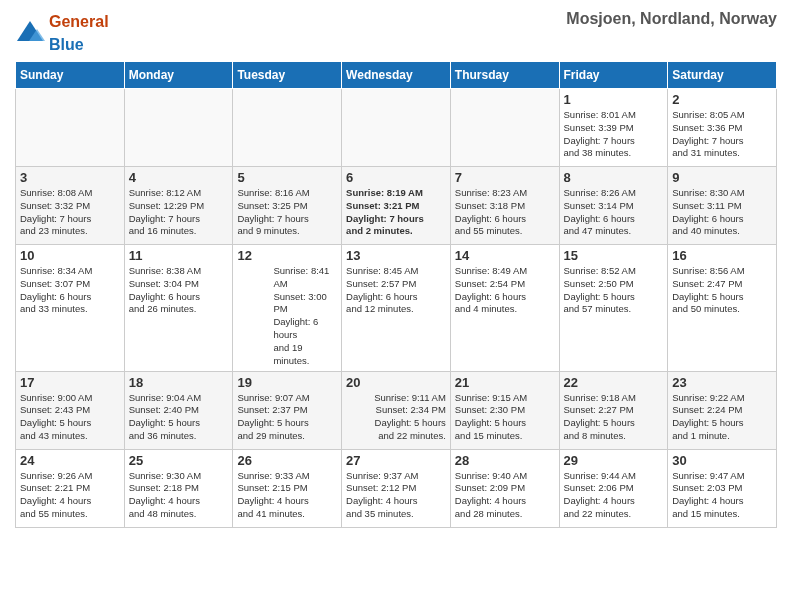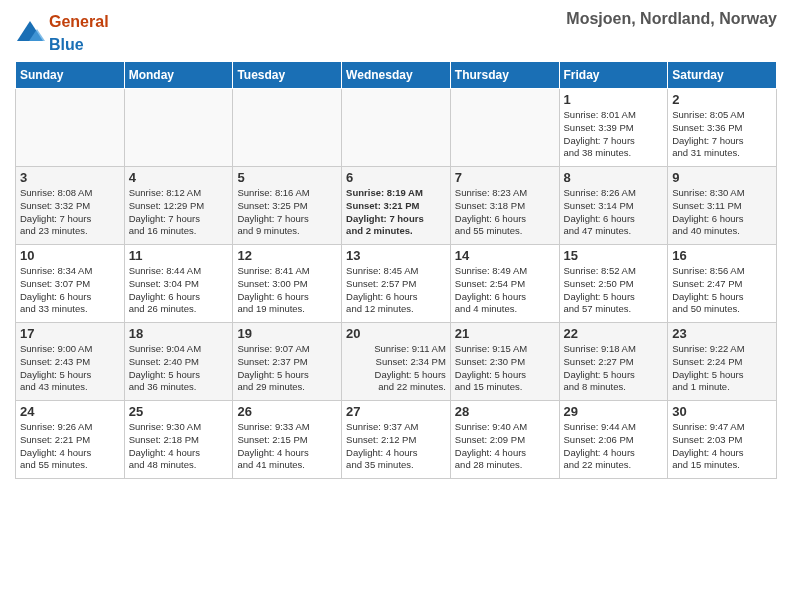--- a/index.html
+++ b/index.html
@@ -213,28 +213,28 @@
         <tr>
           <td>
             <span class="day-number">10</span>
             <div class="day-info" style="white-space: pre-line;">Sunrise: 8:34 AM
 Sunset: 3:07 PM
 Daylight: 6 hours
 and 33 minutes.</div>
           </td>
           <td>
             <span class="day-number">11</span>
-            <div class="day-info" style="white-space: pre-line;">Sunrise: 8:44 AM
+            <div class="day-info" style="white-space: pre-line;">Sunrise: 8:38 AM
 Sunset: 3:04 PM
 Daylight: 6 hours
 and 26 minutes.</div>
           </td>
           <td>
             <span class="day-number">12</span>
-            <div class="day-info" style="white-space: pre-line;">Sunrise: 8:41 AM
+            <div class="day-info" style="white-space: pre-line; margin-left: 36px;">Sunrise: 8:41 AM
 Sunset: 3:00 PM
 Daylight: 6 hours
 and 19 minutes.</div>
           </td>
           <td>
             <span class="day-number">13</span>
             <div class="day-info" style="white-space: pre-line;">Sunrise: 8:45 AM
 Sunset: 2:57 PM
 Daylight: 6 hours
 and 12 minutes.</div>

